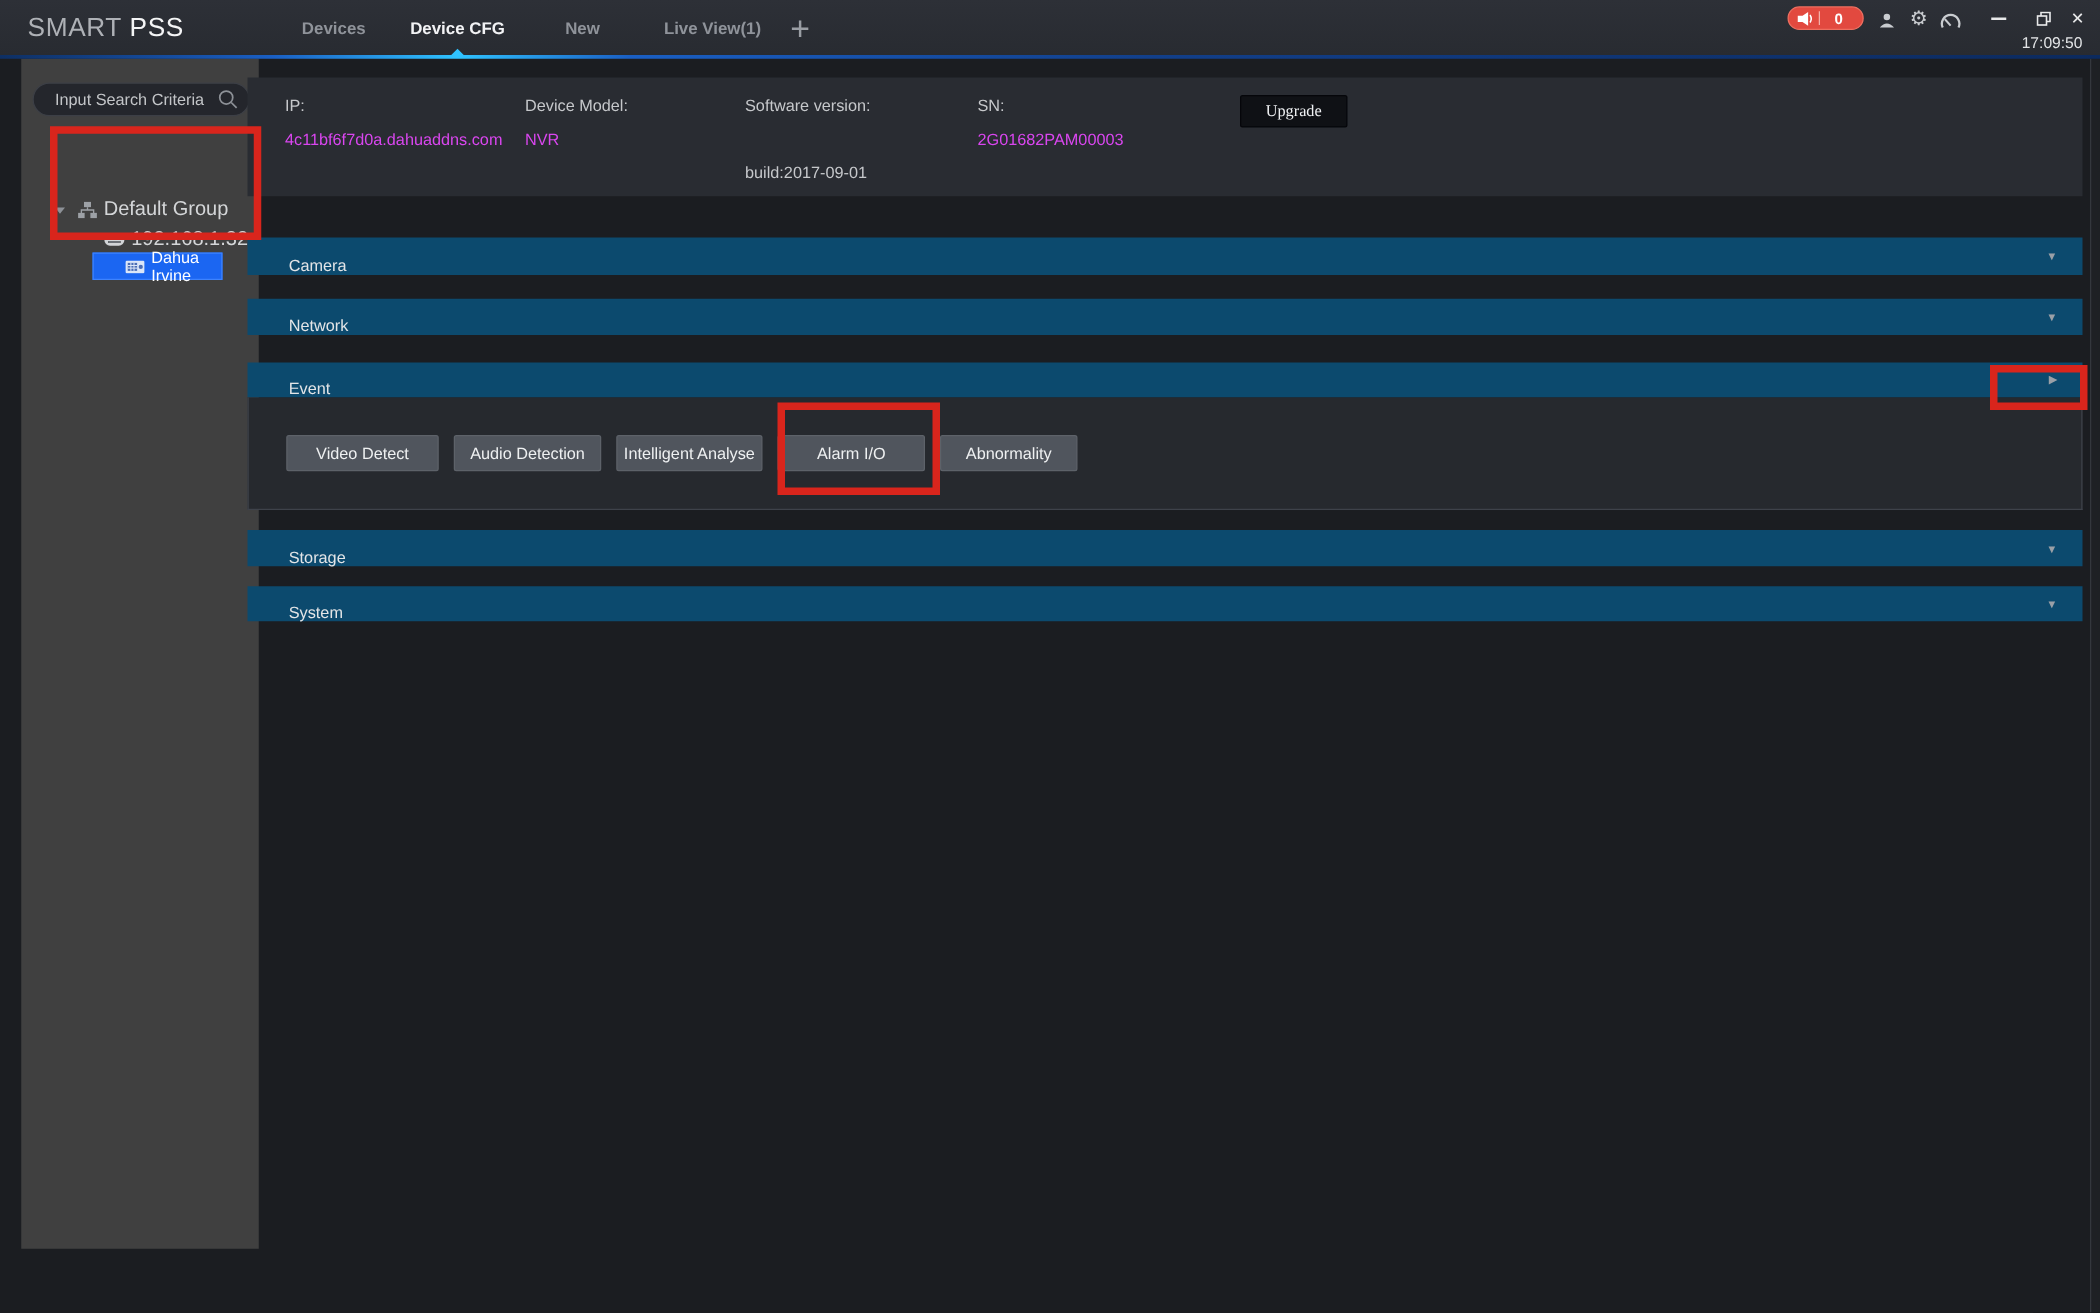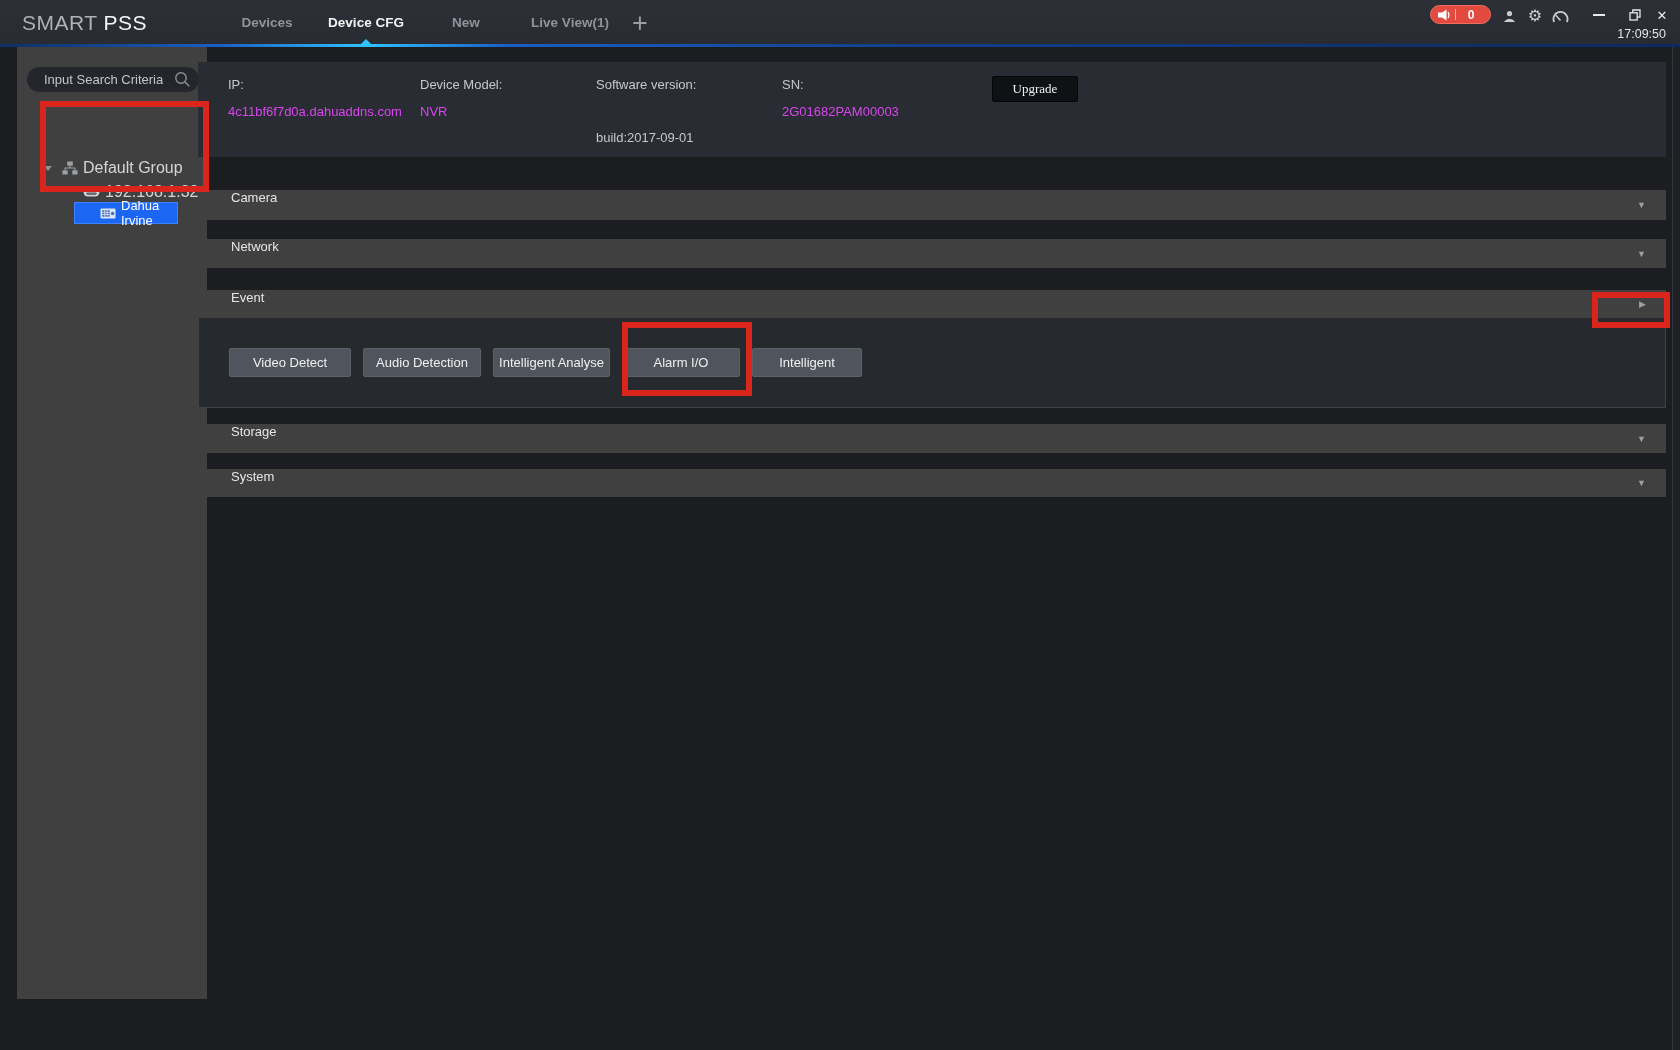--- a/index.html
+++ b/index.html
@@ -49,21 +49,21 @@
 
   
   .panel { position:absolute; left:198px; width:1468px; background:#292c32; }
   .info-panel { top:62px; height:95px; }
   .info-label { position:absolute; top:15px; font-size:13px; color:#c6c8cb; }
   .info-value { position:absolute; top:42px; font-size:13px; color:#d946ef; }
   .info-build { position:absolute; top:68px; font-size:13px; color:#c6c8cb; }
   .upgrade-btn { position:absolute; left:794px; top:14px; width:86px; height:26px; background:#0f1115;
     border:1px solid #05060a; border-radius:2px; color:#eef0f2; font-size:13px;
     display:flex; align-items:center; justify-content:center; cursor:default;font-family:Liberation Serif, serif; }
-  .secbar { position:absolute; left:198px; width:1468px; background:#404040; display:flex; align-items:flex-start; }
+  .secbar { position:absolute; left:198px; width:1468px; background:#0c4a6e; display:flex; align-items:flex-end; }
   .secbar .sec-label { margin-left:33px; font-size:13px; color:#e3e5e7; }
   .sec-arrow { position:absolute; right:20px; top:50%; transform:translateY(-50%);
     font-size:9px; color:#9aa0a7; }
   .event-content { position:absolute; left:198px; top:318px; width:1468px; height:90px;
     background:#26292e; border:1px solid #3e424a; border-top:none; }
   .ev-btn { position:absolute; top:30px; height:29px; background:#50555d; border:1px solid #5d6269; border-radius:2px;
     color:#eef0f1; font-size:13px; display:flex; align-items:center; justify-content:center; cursor:default; white-space:nowrap; }
   .scroll-strip { position:absolute; left:1672px; top:47px; width:8px; height:1003px; background:#1e2024;
     border-left:1px solid #34373d; }
   svg { display:block; }
@@ -211,21 +211,21 @@
   <div class="secbar" style="top:290px; height:28px">
     <span class="sec-label">Event</span>
     <span class="sec-arrow">▶</span>
   </div>
 
   <div class="event-content">
     <div class="ev-btn" style="left:30px;  width:122px">Video Detect</div>
     <div class="ev-btn" style="left:164px; width:118px">Audio Detection</div>
     <div class="ev-btn" style="left:294px; width:117px">Intelligent Analyse</div>
     <div class="ev-btn" style="left:423px; width:118px">Alarm I/O</div>
-    <div class="ev-btn" style="left:553px; width:110px">Intelligent</div>
+    <div class="ev-btn" style="left:553px; width:110px">Abnormality</div>
   </div>
 
   <div class="secbar" style="top:424px; height:29px">
     <span class="sec-label">Storage</span>
     <span class="sec-arrow">▼</span>
   </div>
 
   <div class="secbar" style="top:469px; height:28px">
     <span class="sec-label">System</span>
     <span class="sec-arrow">▼</span>

